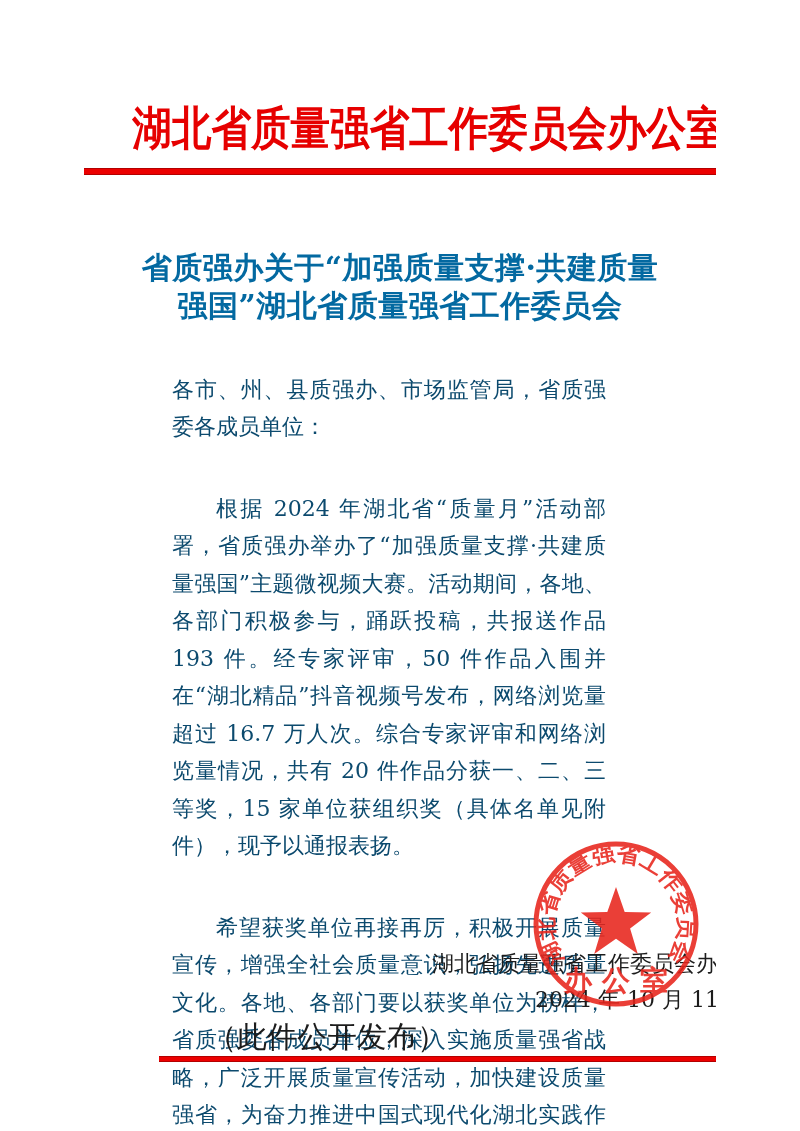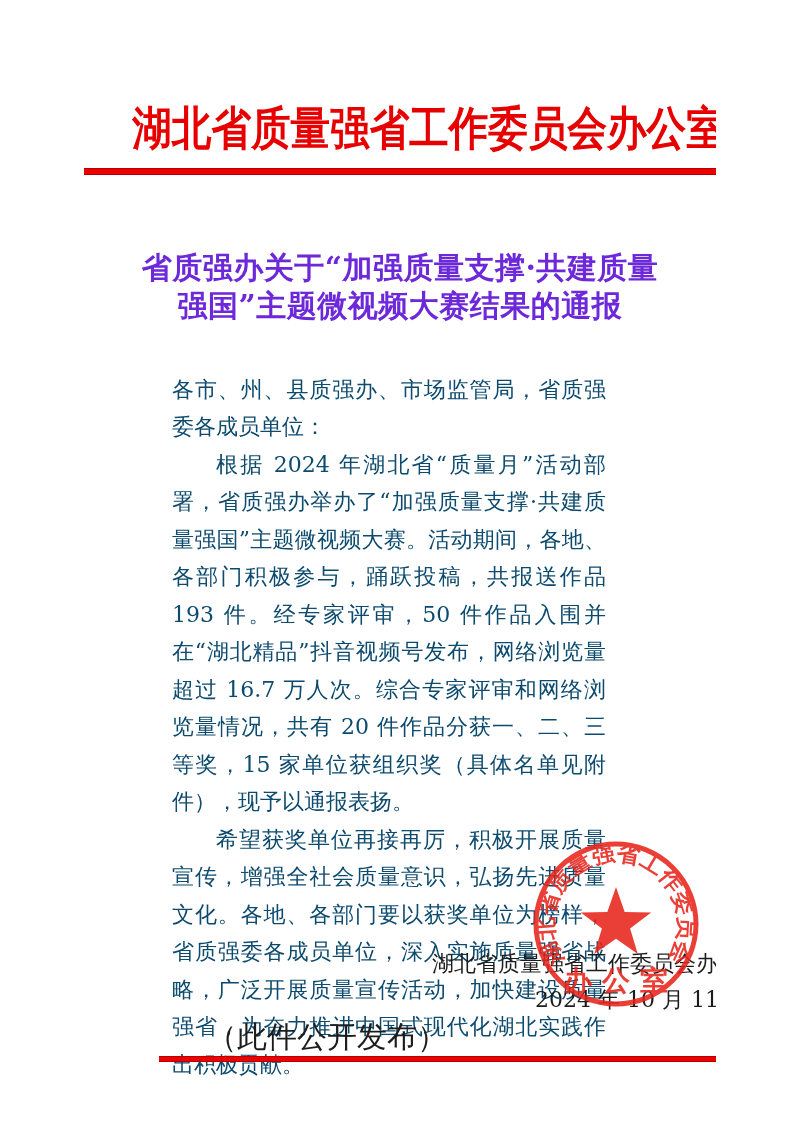--- a/index.html
+++ b/index.html
@@ -38,33 +38,33 @@
       #b30000 0%, #b30000 14%,
       #ec0000 14%, #ec0000 86%,
       #b30000 86%, #b30000 100%);
   }
   .doc-title {
     margin-top: 74px;
     text-align: center;
     font-weight: bold;
     font-size: 30px;
     line-height: 38px;
-    color: #6d28d9;
+    color: #0369a1;
     letter-spacing: 0.5px;
   }
   .body-text {
     margin-top: 46px;
     padding: 0 110px 0 88px;
     font-size: 22px;
     line-height: 37.5px;
     text-align: justify;
     text-justify: inter-character;
     color: #0c4a6e;
   }
-  .body-text p.indent { text-indent: 2em; }
+  .body-text p.indent { text-indent: 2em; margin-top: 44px; }
   .attachment {
     margin-top: 48px;
     padding-left: 88px;
     text-indent: 2em;
     font-size: 22px;
     line-height: 30px;
   }
   .sign-org {
     position: absolute;
     top: 951px;
@@ -119,21 +119,21 @@
 <div class="page">
 
   <div class="masthead">
     <h1>湖北省质量强省工作委员会办公室</h1>
   </div>
 
   <div class="red-rule"></div>
 
   <div class="doc-title">
     <div>省质强办关于“加强质量支撑·共建质量</div>
-    <div>强国”主题微视频大赛结果的通报</div>
+    <div>强国”湖北省质量强省工作委员会</div>
   </div>
 
   <div class="body-text">
     <p>各市、州、县质强办、市场监管局，省质强委各成员单位：</p>
     <p class="indent">根据 2024 年湖北省“质量月”活动部署，省质强办举办了“加强质量支撑·共建质量强国”主题微视频大赛。活动期间，各地、各部门积极参与，踊跃投稿，共报送作品 193 件。经专家评审，50 件作品入围并在“湖北精品”抖音视频号发布，网络浏览量超过 16.7 万人次。综合专家评审和网络浏览量情况，共有 20 件作品分获一、二、三等奖，15 家单位获组织奖（具体名单见附件），现予以通报表扬。</p>
     <p class="indent">希望获奖单位再接再厉，积极开展质量宣传，增强全社会质量意识，弘扬先进质量文化。各地、各部门要以获奖单位为榜样，省质强委各成员单位，深入实施质量强省战略，广泛开展质量宣传活动，加快建设质量强省，为奋力推进中国式现代化湖北实践作出积极贡献。</p>
   </div>
 
   <div class="attachment">附件：获奖名单</div>
 

